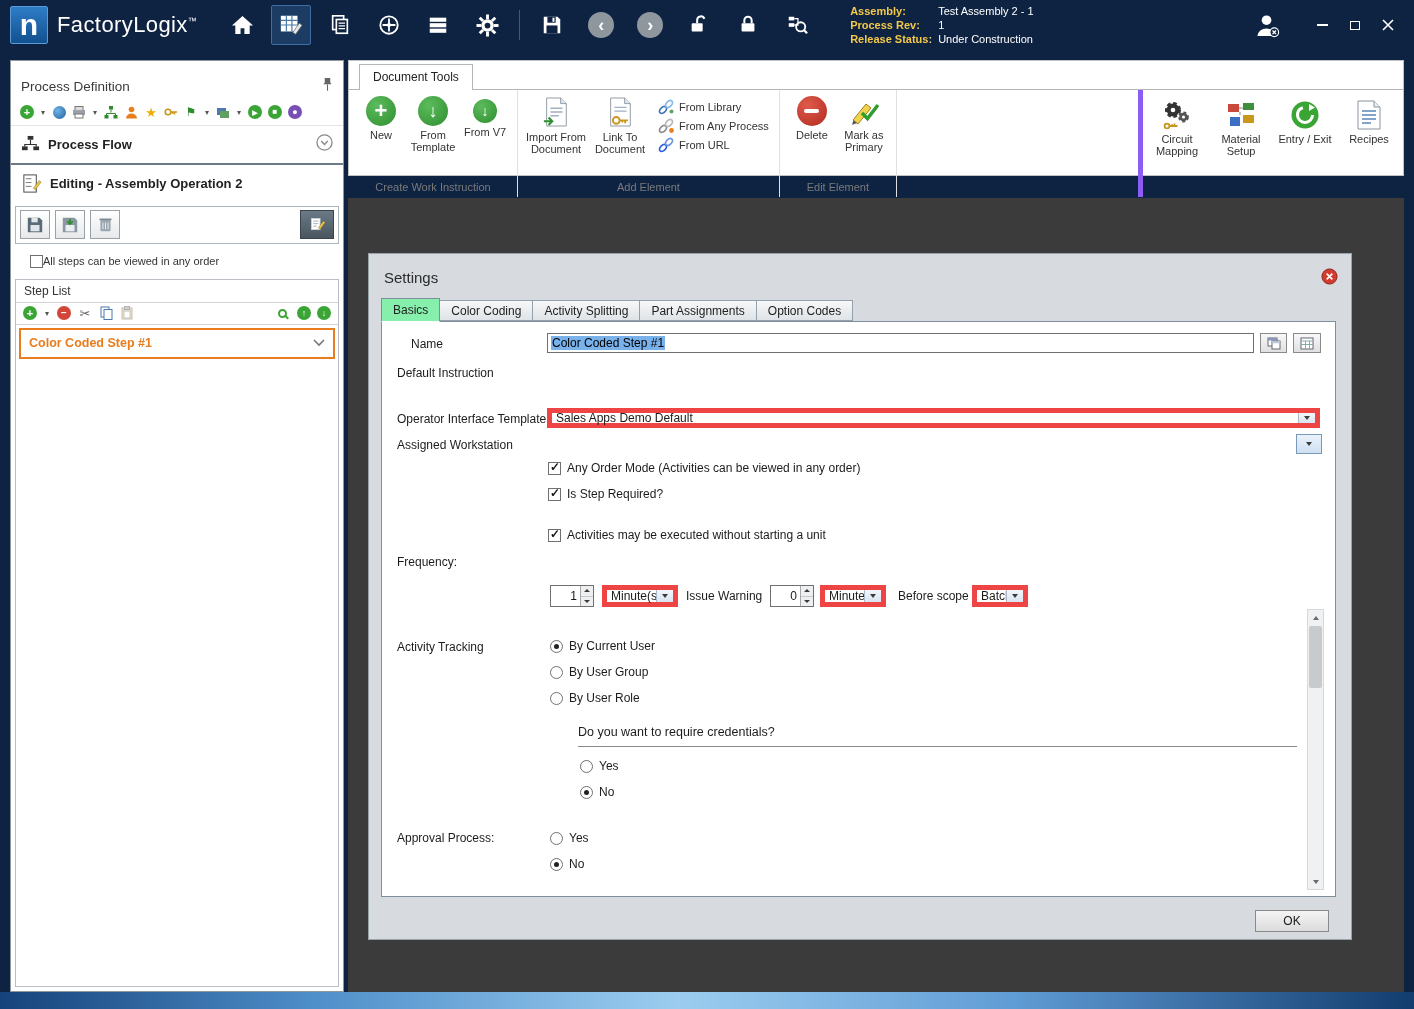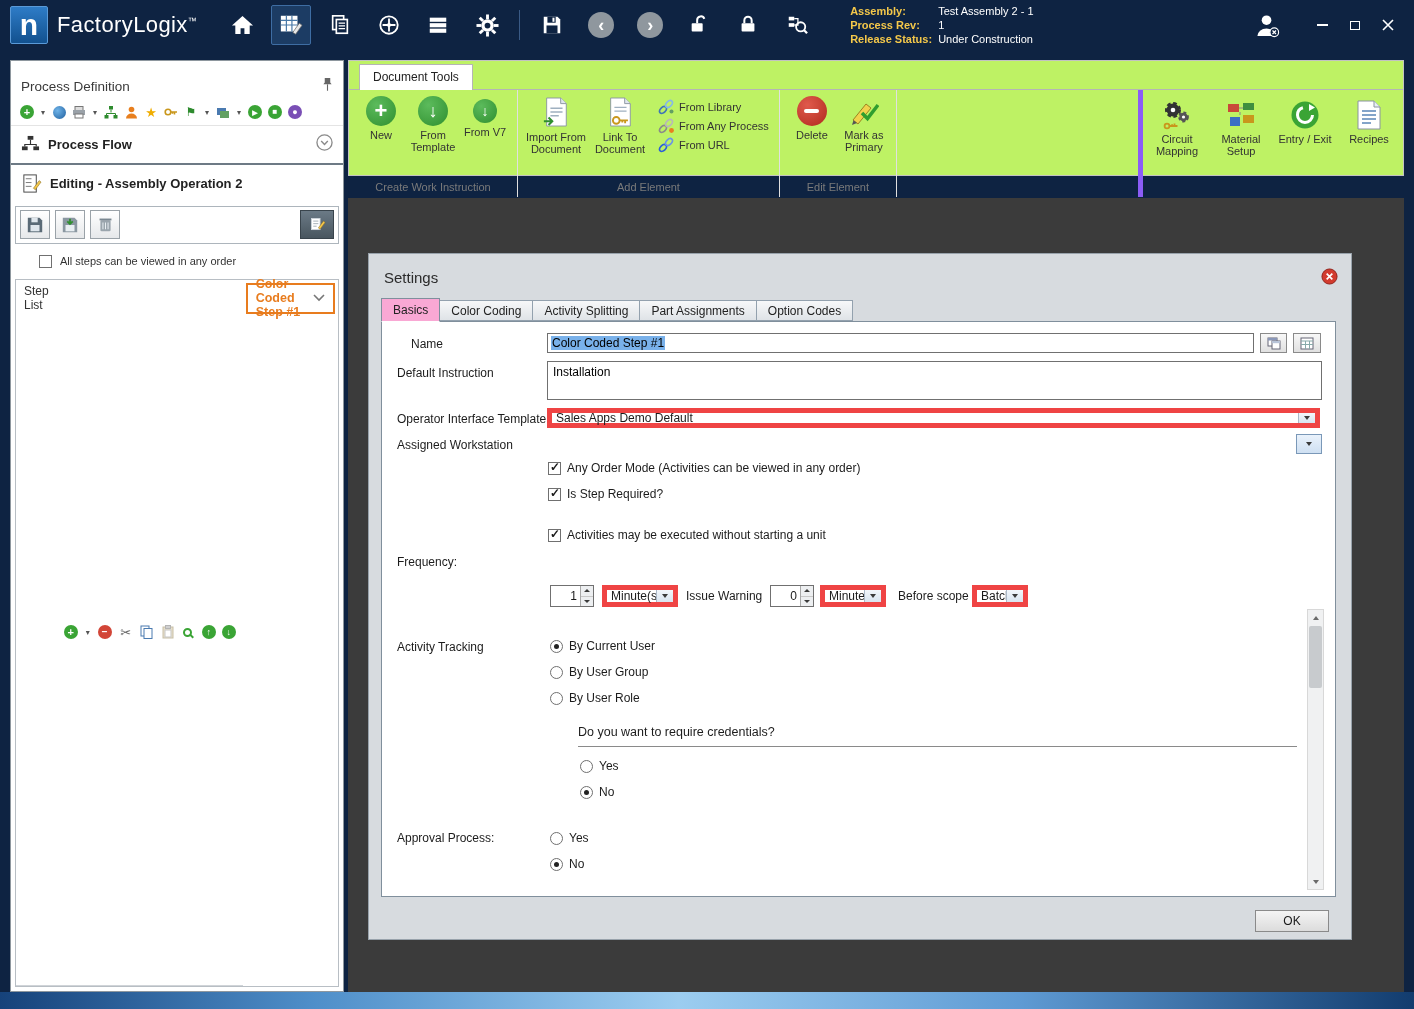--- a/index.html
+++ b/index.html
@@ -34,39 +34,39 @@
 .cir-p{width:14px;height:14px;border-radius:50%;background:#7a4fb5;color:#fff;font-size:9px;display:inline-flex;align-items:center;justify-content:center}
 .ball-b{width:13px;height:13px;border-radius:50%;background:radial-gradient(circle at 35% 35%,#6fb3e8,#1f5f9e)}
 .chev{font-size:8px;color:#555;width:8px}
 .glyph{line-height:1}
 .lp-row{display:flex;align-items:center;gap:8px;padding:8px 10px}
 .lp-bold{font-weight:bold;font-size:13px;color:#222;flex:1}
 .lp-div-dark{height:2px;background:#6d7a85}
 .btn-strip{display:flex;align-items:center;gap:5px;border:1px solid #adb5bc;margin:4px;padding:3px 4px;height:38px}
 .strip-btn{width:30px;height:29px;border:1px solid #9aa2a8;background:linear-gradient(#fff,#e6e8ea);display:flex;align-items:center;justify-content:center}
 .strip-btn.dark{margin-left:auto;background:linear-gradient(#6b7a86,#49565f);border-color:#39444c;width:34px}
-.lp-cb{display:flex;align-items:center;gap:8px;padding:7px 28px;font-size:11px;color:#333}
-.steplist{margin:4px;border:1px solid #b8bec4;display:flex;flex:1;min-height:0}
+.lp-cb{display:flex;align-items:center;gap:0;padding:7px 19px;font-size:11px;color:#333}
+.steplist{margin:4px;border:1px solid #b8bec4;display:flex;flex-direction:column;flex:1;min-height:0}
 .sl-head{padding:4px 8px;font-size:12px;color:#333;border-bottom:1px solid #d0d4d8}
 .sl-tools{display:flex;align-items:center;gap:5px;padding:3px 6px;border-bottom:1px solid #d0d4d8}
 .sl-right{margin-left:auto;display:flex;gap:4px;align-items:center}
 .mag{position:relative;width:9px;height:9px;border:2px solid #3aa435;border-radius:50%;margin-right:3px}
 .mag::after{content:"";position:absolute;width:5px;height:2px;background:#3aa435;transform:rotate(45deg);right:-4px;bottom:-2px}
 .step-item{margin:3px;border:2px solid #e87c1e;display:flex;align-items:center;padding:0 8px;height:31px;background:#fff}
 .step-name{color:#e87c1e;font-weight:bold;font-size:12.5px;flex:1}
 
 
 .cb{width:13px;height:13px;border:1px solid #707070;background:#fff;position:relative;flex:none}
 .cb.checked::after{content:"✓";position:absolute;left:1px;top:-3px;font-size:12px;font-weight:bold;color:#1a1a1a}
 .rad{width:13px;height:13px;border:1px solid #707070;border-radius:50%;background:#fff;position:relative;flex:none}
 .rad.sel::after{content:"";position:absolute;left:3px;top:3px;width:5px;height:5px;border-radius:50%;background:#222}
 
 
 .main{position:absolute;left:348px;top:60px;width:1056px;bottom:17px}
-.ribbon{position:absolute;top:0;left:0;right:0;height:116px;background:#bef264;border:1px solid #c2c2c2}
+.ribbon{position:absolute;top:0;left:0;right:0;height:116px;background:#ffffff;border:1px solid #c2c2c2}
 .tabrow{height:28px;display:flex;align-items:flex-end;padding-left:10px}
 .doctab{font-size:12px;color:#222;background:#fff;border:1px solid #b5b5b5;border-bottom:none;padding:5px 13px 6px;position:relative;top:1px;z-index:2}
 .rbody{border-top:1px solid #b5b5b5;height:108px;display:flex;align-items:stretch}
 .rgroup{display:flex;flex-direction:column;border-right:1px solid #e0e0e0;padding:0 2px}
 .ritems{display:flex;align-items:flex-start;flex:1;padding:4px 4px 0}
 .rbig{width:52px;display:flex;flex-direction:column;align-items:center;gap:3px;padding:2px 1px;font-size:11px;color:#333;text-align:center;line-height:12px}
 .rbig.wide{width:64px}
 .cirG{width:30px;height:30px;border-radius:50%;background:radial-gradient(circle at 35% 30%,#5cbb5c,#2f8f2f);color:#fff;display:flex;align-items:center;justify-content:center;font-size:22px;font-weight:bold;line-height:1}
 .cirG.sm{width:24px;height:24px;font-size:16px}
 .cirR{width:30px;height:30px;border-radius:50%;background:radial-gradient(circle at 35% 30%,#e05a4c,#b02a1e);display:flex;align-items:center;justify-content:center}
@@ -78,21 +78,21 @@
 .rtools{display:flex;align-items:flex-start;border-left:5px solid #8b5cf6;padding:8px 2px 0}
 .content{position:absolute;top:138px;left:0;right:0;bottom:0;background:#3b3b3b}
 
 
 .dialog{position:absolute;left:20px;top:55px;width:984px;height:687px;background:#d7dbdf;border:1px solid #98a2ab}
 .dlg-title{position:absolute;left:15px;top:15px;font-size:15px;color:#2b2b2b}
 .dlg-close{position:absolute;right:13px;top:14px}
 .tabs{position:absolute;left:12px;top:44px;display:flex;align-items:flex-end;z-index:2}
 .tab{font-size:12px;color:#222;padding:3px 11px;background:linear-gradient(#f7f8f9,#dfe3e7);border:1px solid #93a1ae;border-left:none;height:21px;display:flex;align-items:center}
 .tab:first-child{border-left:1px solid #93a1ae}
-.tab.active{background:#f9a8d4;height:24px;border-bottom:1px solid #fff;margin-bottom:-1px;border-left:1px solid #7f8f9d;border-right:1px solid #7f8f9d;border-top:1px solid #7f8f9d}
+.tab.active{background:#86efac;height:24px;border-bottom:1px solid #fff;margin-bottom:-1px;border-left:1px solid #7f8f9d;border-right:1px solid #7f8f9d;border-top:1px solid #7f8f9d}
 .fpanel{position:absolute;left:12px;top:67px;width:955px;height:576px;background:#fff;border:1px solid #808f9c;z-index:1}
 .lbl{position:absolute;font-size:12px;color:#1c1c1c;white-space:nowrap}
 .tinput{position:absolute;border:1px solid #707070;background:#fff;display:flex;align-items:center;padding:0 3px;font-size:12px}
 .seltext{background:#79b1ea;color:#000;padding:0 1px;white-space:nowrap}
 .txtarea{position:absolute;border:1px solid #707070;background:#fff;font-size:12px;padding:3px 5px}
 .sbtn{position:absolute;background:linear-gradient(#f8f8f8,#e0e0e0);border:1px solid #8a8a8a;display:flex;align-items:center;justify-content:center}
 .sbtn.blue{background:linear-gradient(#eaf2fb,#cfe0f2);border-color:#7a98b8}
 .combo{position:absolute;background:#fff;border:5px solid #ef4444;display:flex;align-items:center}
 .combo .ct{flex:1;font-size:12px;padding-left:4px;white-space:nowrap;overflow:hidden;color:#1a1a1a}
 .combo .cbn{width:17px;align-self:stretch;background:linear-gradient(#f2f6fb,#d8e4f0);border-left:1px solid #aab8c8;display:flex;align-items:center;justify-content:center;flex:none}
@@ -621,23 +621,20 @@
               </svg>
             </span>
           <span class="sbtn" style="left:911px;top:11px;width:28px;height:20px">
               <svg width="14" height="13">
                 <rect x="1" y="1" width="12" height="11" fill="#fff" stroke="#667"></rect>
                 <path d="M1 4 h12 M1 7.5 h12 M5.5 4 v8 M9.5 4 v8" stroke="#8aa"></path>
               </svg>
             </span>
 
           <span class="lbl" style="left:15px;top:44px">Default Instruction</span>
-          <div class="txtarea" style="left:165px;top:39px;width:775px;height:39px">
-            <span>Installation</span>
-          </div>
 
           <span class="lbl" style="left:15px;top:90px">Operator Interface Template</span>
           <div class="combo" style="left:165px;top:86px;width:773px;height:20px">
             <span class="ct">Sales Apps Demo Default</span>
             <span class="cbn">
                 <span class="tri-d"></span>
               </span>
           </div>
 
           <span class="lbl" style="left:15px;top:116px">Assigned Workstation</span>

